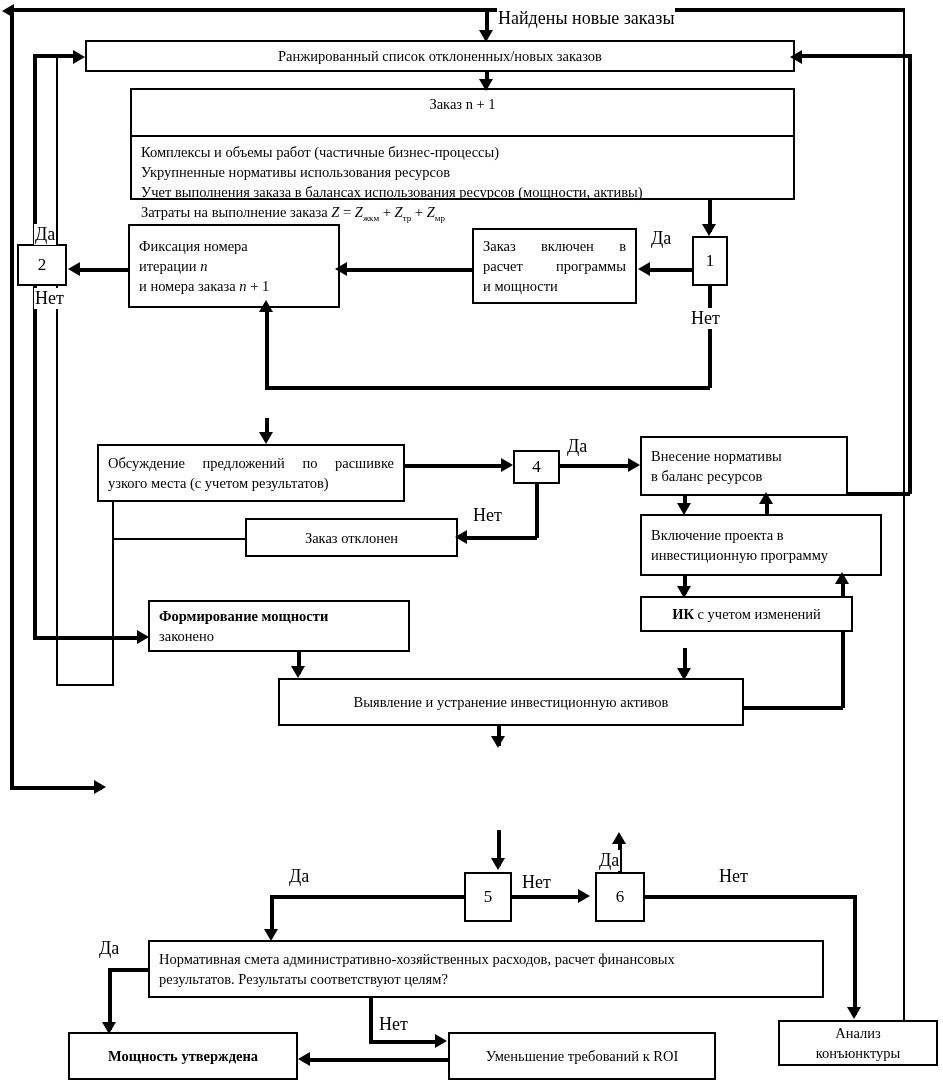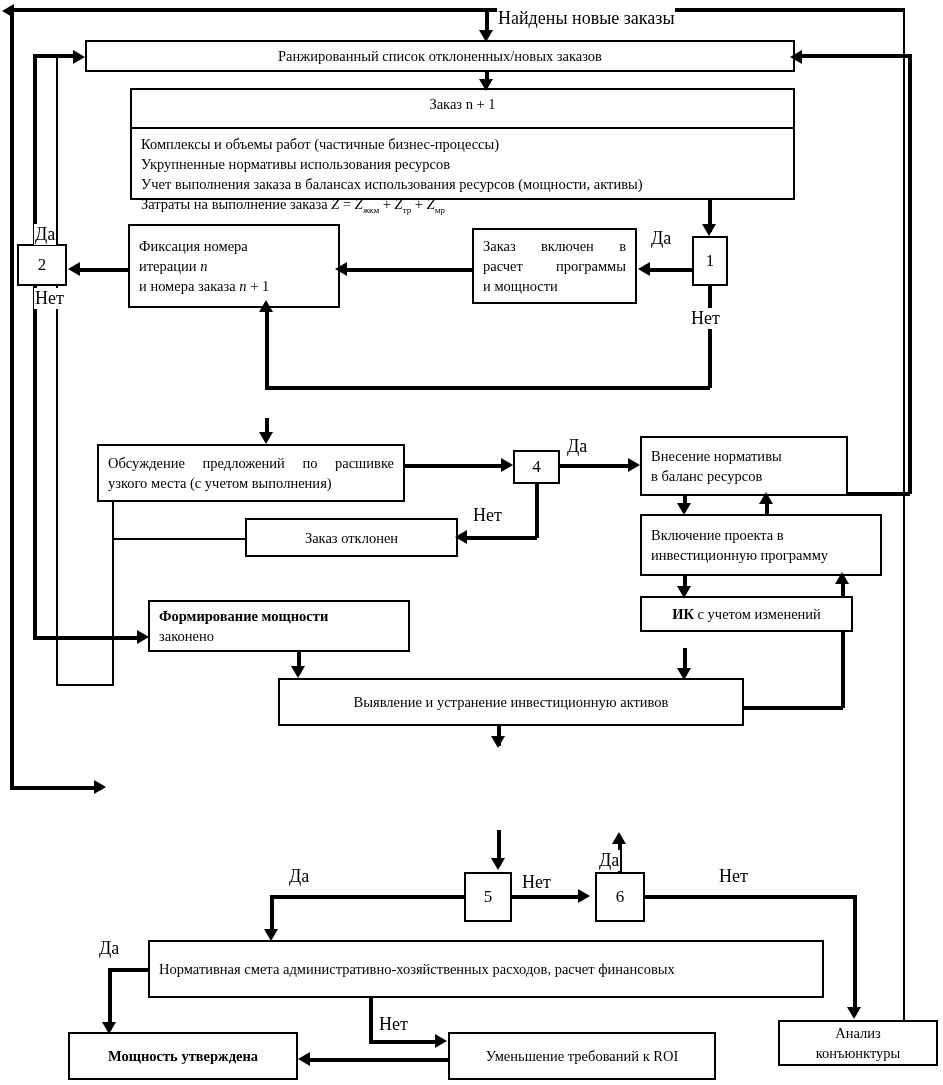--- a/index.html
+++ b/index.html
@@ -37,21 +37,21 @@
     border:2px solid #000;
     background:#fff;
     display:flex;align-items:center;justify-content:center;
     font-size:17px;
     z-index:7;
   }
   
   .hdr{
     border-bottom:2px solid #000;
     text-align:center;
-    padding:4px 0 13px 0;
+    padding:4px 0 21px 0;
     width:100%;
     box-sizing:border-box;
     font-size:14.5px;
   }
   .bodylines{padding:5px 9px 4px 9px;width:100%;box-sizing:border-box;}
   .bodylines div{white-space:nowrap;}
   
   .ln{position:absolute;background:#000;z-index:2;}
   .lnv{width:2px;}
   .lnh{height:2px;}
@@ -172,21 +172,21 @@
 
   <div class="ln lnv" style="left:56px;top:54px;height:190px;"></div>
   <div class="ln lnv" style="left:56px;top:286px;height:400px;"></div>
   <div class="ln lnh" style="left:56px;top:684px;width:58px;"></div>
   <div class="ln lnv" style="left:112px;top:500px;height:186px;"></div>
   <div class="ln lnh" style="left:112px;top:500px;width:42px;"></div>
 
   <div class="box left" style="left:97px;top:444px;width:308px;height:58px;">
     <div class="pad">
       <div class="just">Обсуждение  предложений  по  расшивке</div>
-      <div>узкого места (с учетом выполнения)</div>
+      <div>узкого места (с учетом результатов)</div>
     </div>
   </div>
 
   <div class="ln lnv thick" style="left:265px;top:418px;height:20px;"></div>
   <div class="ar d" style="left:259px;top:432px;"></div>
 
   <div class="ln lnh thick" style="left:405px;top:464px;width:102px;"></div>
   <div class="ar r" style="left:501px;top:458px;"></div>
 
   <div class="num" style="left:513px;top:450px;width:47px;height:34px;">
@@ -287,20 +287,21 @@
   <div class="ln lnv thick" style="left:270px;top:895px;height:40px;"></div>
   <div class="ar d" style="left:264px;top:929px;"></div>
 
   <div class="ln lnh thick" style="left:645px;top:895px;width:210px;"></div>
   <div class="ln lnv thick" style="left:853px;top:895px;height:120px;"></div>
   <div class="ar d" style="left:847px;top:1007px;"></div>
 
   <div class="box left" style="left:148px;top:940px;width:676px;height:58px;">
     <div class="pad">
       <div>Нормативная смета административно-хозяйственных расходов, расчет финансовых</div>
+      <div>результатов. Результаты соответствуют целям?</div>
     </div>
   </div>
   <div class="lbl" style="left:98px;top:938px;">Да</div>
   <div class="lbl" style="left:378px;top:1014px;">Нет</div>
 
   <div class="ln lnh thick" style="left:108px;top:968px;width:42px;"></div>
   <div class="ln lnv thick" style="left:108px;top:968px;height:62px;"></div>
   <div class="ar d" style="left:102px;top:1022px;"></div>
 
   <div class="ln lnv thick" style="left:369px;top:998px;height:44px;"></div>

